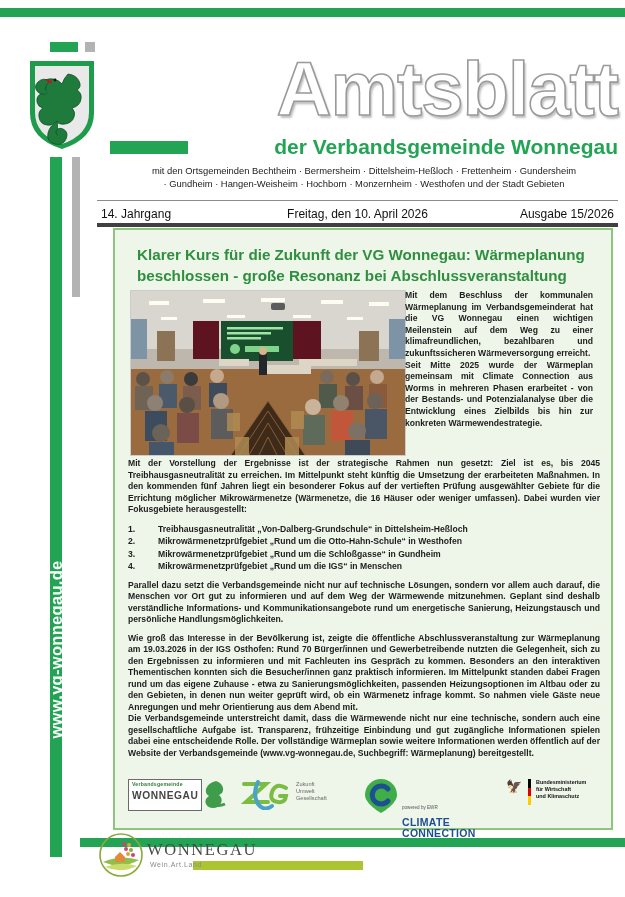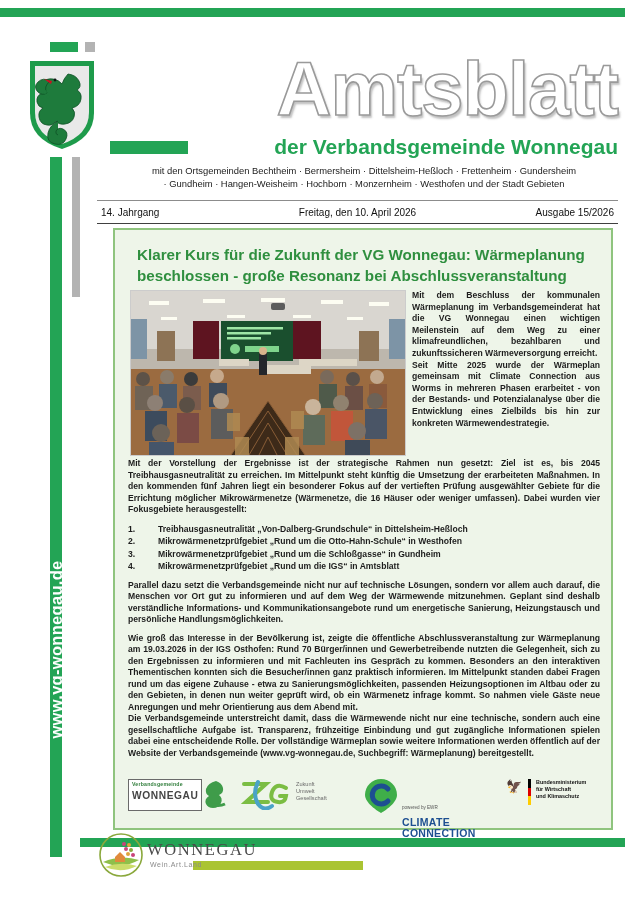--- a/index.html
+++ b/index.html
@@ -108,22 +108,22 @@
     line-height: 13px;
     color: #1a1a1a;
   }
 
   
   .issue-line {
     position: absolute;
     left: 97px; top: 183px;
     width: 521px; height: 22px;
     border-top: 1px solid #8c8c8c;
-    border-bottom: 1px solid #404040;
-    font-size: 10px;
+    border-bottom: 4px solid #404040;
+    font-size: 12px;
     color: #111;
   }
   .issue-line > div { position: absolute; top: 6px; }
   .issue-vol { left: 4px; }
   .issue-date { left: 0; width: 521px; text-align: center; }
   .issue-num { right: 4px; }
 
   
   .url-vertical {
     position: absolute;
@@ -159,21 +159,21 @@
     position: absolute;
     left: 15px; top: 60px;
     width: 274px; height: 164px;
     border: 1px solid #cccccc;
     background: #6b6258;
     overflow: hidden;
   }
 
   .intro-col {
     position: absolute;
-    left: 297px; top: 60px;
+    left: 290px; top: 60px;
     width: 188px;
     font-size: 8.6px;
     line-height: 11.6px;
     font-weight: bold;
     color: #1d1d1d;
     text-align: justify;
   }
   .intro-col p { margin: 0; }
 
   .body-text {
@@ -458,21 +458,21 @@
       <li>
         <span class="num">2.</span>
         <span>Mikrowärmenetzprüfgebiet „Rund um die Otto-Hahn-Schule“ in Westhofen</span>
       </li>
       <li>
         <span class="num">3.</span>
         <span>Mikrowärmenetzprüfgebiet „Rund um die Schloßgasse“ in Gundheim</span>
       </li>
       <li>
         <span class="num">4.</span>
-        <span>Mikrowärmenetzprüfgebiet „Rund um die IGS“ in Amtsblatt</span>
+        <span>Mikrowärmenetzprüfgebiet „Rund um die IGS“ in Menschen</span>
       </li>
     </ol>
 
     <p>Parallel dazu setzt die Verbandsgemeinde nicht nur auf technische Lösungen, sondern vor allem auch darauf, die Menschen vor Ort gut zu informieren und auf dem Weg der Wärmewende mitzunehmen. Geplant sind deshalb verständliche Informations- und Kommunikationsangebote rund um energetische Sanierung, Heizungstausch und persönliche Handlungsmöglichkeiten.</p>
     <p class="tight">Wie groß das Interesse in der Bevölkerung ist, zeigte die öffentliche Abschlussveranstaltung zur Wärmeplanung am 19.03.2026 in der IGS Osthofen: Rund 70 Bürger/innen und Gewerbetreibende nutzten die Gelegenheit, sich zu den Ergebnissen zu informieren und mit Fachleuten ins Gespräch zu kommen. Besonders an den interaktiven Thementischen konnten sich die Besucher/innen ganz praktisch informieren. Im Mittelpunkt standen dabei Fragen rund um das eigene Zuhause - etwa zu Sanierungsmöglichkeiten, passenden Heizungsoptionen im Altbau oder zu den Gebieten, in denen nun weiter geprüft wird, ob ein Wärmenetz infrage kommt. So nahmen viele Gäste neue Anregungen und mehr Orientierung aus dem Abend mit.</p>
     <p>Die Verbandsgemeinde unterstreicht damit, dass die Wärmewende nicht nur eine technische, sondern auch eine gesellschaftliche Aufgabe ist. Transparenz, frühzeitige Einbindung und gut zugängliche Informationen spielen dabei eine entscheidende Rolle. Der vollständige Wärmeplan sowie weitere Informationen werden öffentlich auf der Website der Verbandsgemeinde (www.vg-wonnegau.de, Suchbegriff: Wärmeplanung) bereitgestellt.</p>
   </div>
 
   <div class="logo-strip">
 

